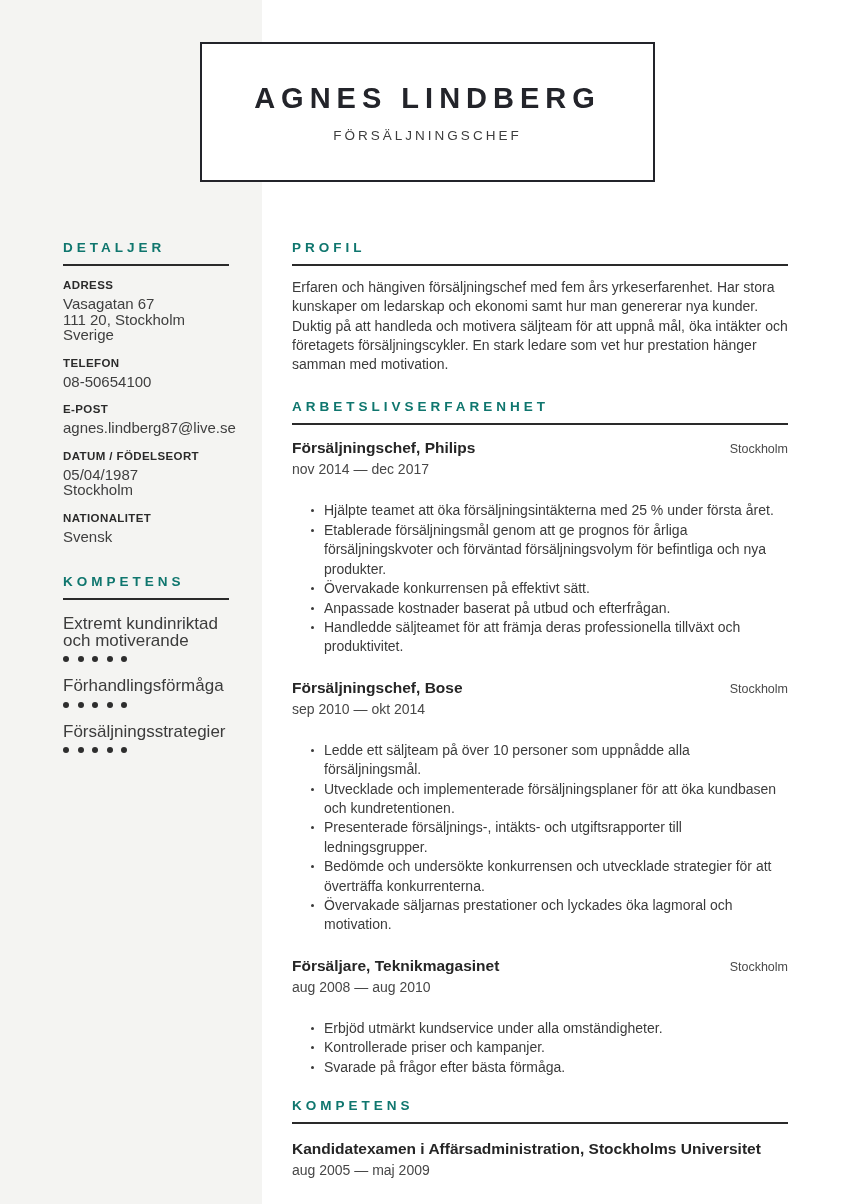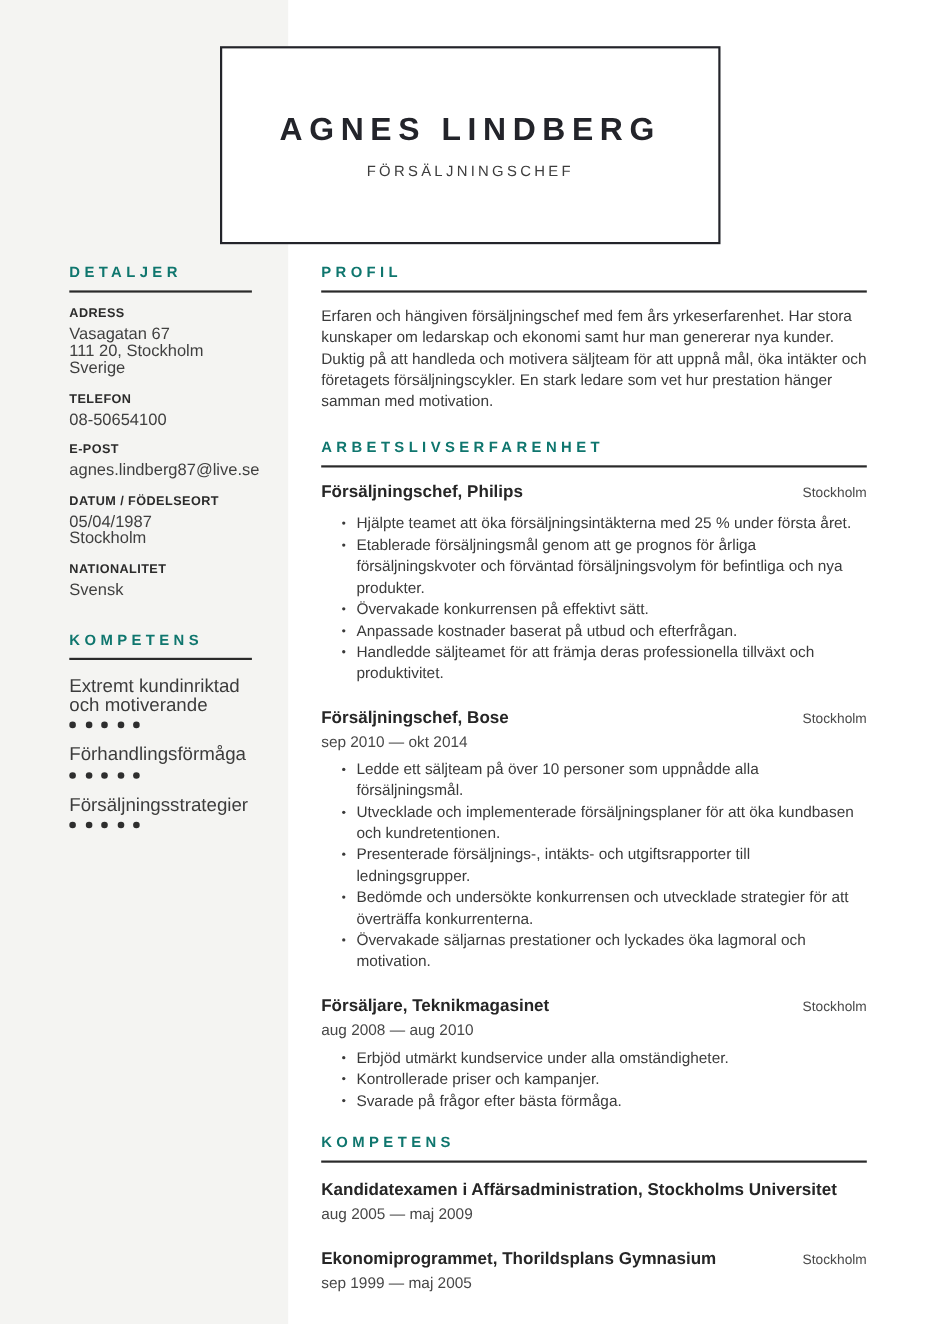--- a/index.html
+++ b/index.html
@@ -11,21 +11,21 @@
     position:relative;
     overflow:hidden;
   }
   .page { position:relative; width:852px; height:1204px; background:#ffffff; }
   .sidebar-bg {
     position:absolute; left:0; top:0; width:262px; height:1204px;
     background:#f4f4f2;
   }
   
   .header-box {
-    position:absolute; left:200px; top:42px; width:455px; height:180px;
+    position:absolute; left:200px; top:42px; width:455px; height:140px;
     background:#ffffff; border:2px solid #23242a;
     display:flex; flex-direction:column; align-items:center; justify-content:center;
     z-index:2;
   }
   .name {
     font-size:29px; font-weight:bold; letter-spacing:6px; color:#23242a;
     white-space:nowrap;
   }
   .job-subtitle {
     margin-top:13px; font-size:13.5px; letter-spacing:3px; color:#3d3d3d;
@@ -50,21 +50,21 @@
   .skill-dots { margin-top:7px; display:flex; gap:8.5px; }
   .dot { width:6px; height:6px; border-radius:50%; background:#2e2e2e; display:inline-block; }
   
   .profile-text { margin-top:12px; font-size:14px; line-height:19.3px; color:#3b3b3b; }
   .exp-heading { margin-top:25px; }
   .job { margin-top:13px; margin-bottom:21px; }
   .job-header { display:flex; justify-content:space-between; align-items:baseline; }
   .job-title { font-size:15.5px; font-weight:bold; color:#262626; line-height:20px; }
   .job-location { font-size:12.5px; color:#4a4a4a; white-space:nowrap; padding-left:12px; }
   .job-dates { margin-top:3px; font-size:14px; color:#474747; }
-  ul.bullets { list-style:none; margin-top:8px; }
+  ul.bullets { list-style:none; margin-top:24px; }
   ul.bullets li {
     position:relative; padding-left:32px;
     font-size:14px; line-height:19.4px; color:#3b3b3b;
   }
   ul.bullets li::before {
     content:""; position:absolute; left:19px; top:8px;
     width:3px; height:3px; border-radius:50%; background:#3a3a3a;
   }
   .edu-heading { margin-top:20px; }
   .school { margin-top:15px; margin-bottom:24px; }
@@ -149,20 +149,21 @@
     <div class="sec-heading">PROFIL</div>
     <p class="profile-text">Erfaren och hängiven försäljningschef med fem års yrkeserfarenhet.  Har stora kunskaper om ledarskap och ekonomi samt hur man genererar nya kunder. Duktig på att handleda och motivera säljteam för att uppnå mål, öka intäkter och företagets försäljningscykler. En stark ledare som vet hur prestation hänger samman med motivation.</p>
 
     <div class="sec-heading exp-heading">ARBETSLIVSERFARENHET</div>
 
     <section class="job">
       <div class="job-header">
         <span class="job-title">Försäljningschef, Philips</span>
         <span class="job-location">Stockholm</span>
       </div>
+      <div class="job-dates">nov 2014 — dec 2017</div>
       <ul class="bullets">
         <li>Hjälpte teamet att öka försäljningsintäkterna med 25 % under första året.</li>
         <li>Etablerade försäljningsmål genom att ge prognos för årliga försäljningskvoter och förväntad försäljningsvolym för befintliga och nya produkter.</li>
         <li>Övervakade konkurrensen på effektivt sätt.</li>
         <li>Anpassade kostnader baserat på utbud och efterfrågan.</li>
         <li>Handledde säljteamet för att främja deras professionella tillväxt och produktivitet.</li>
       </ul>
     </section>
 
     <section class="job">

